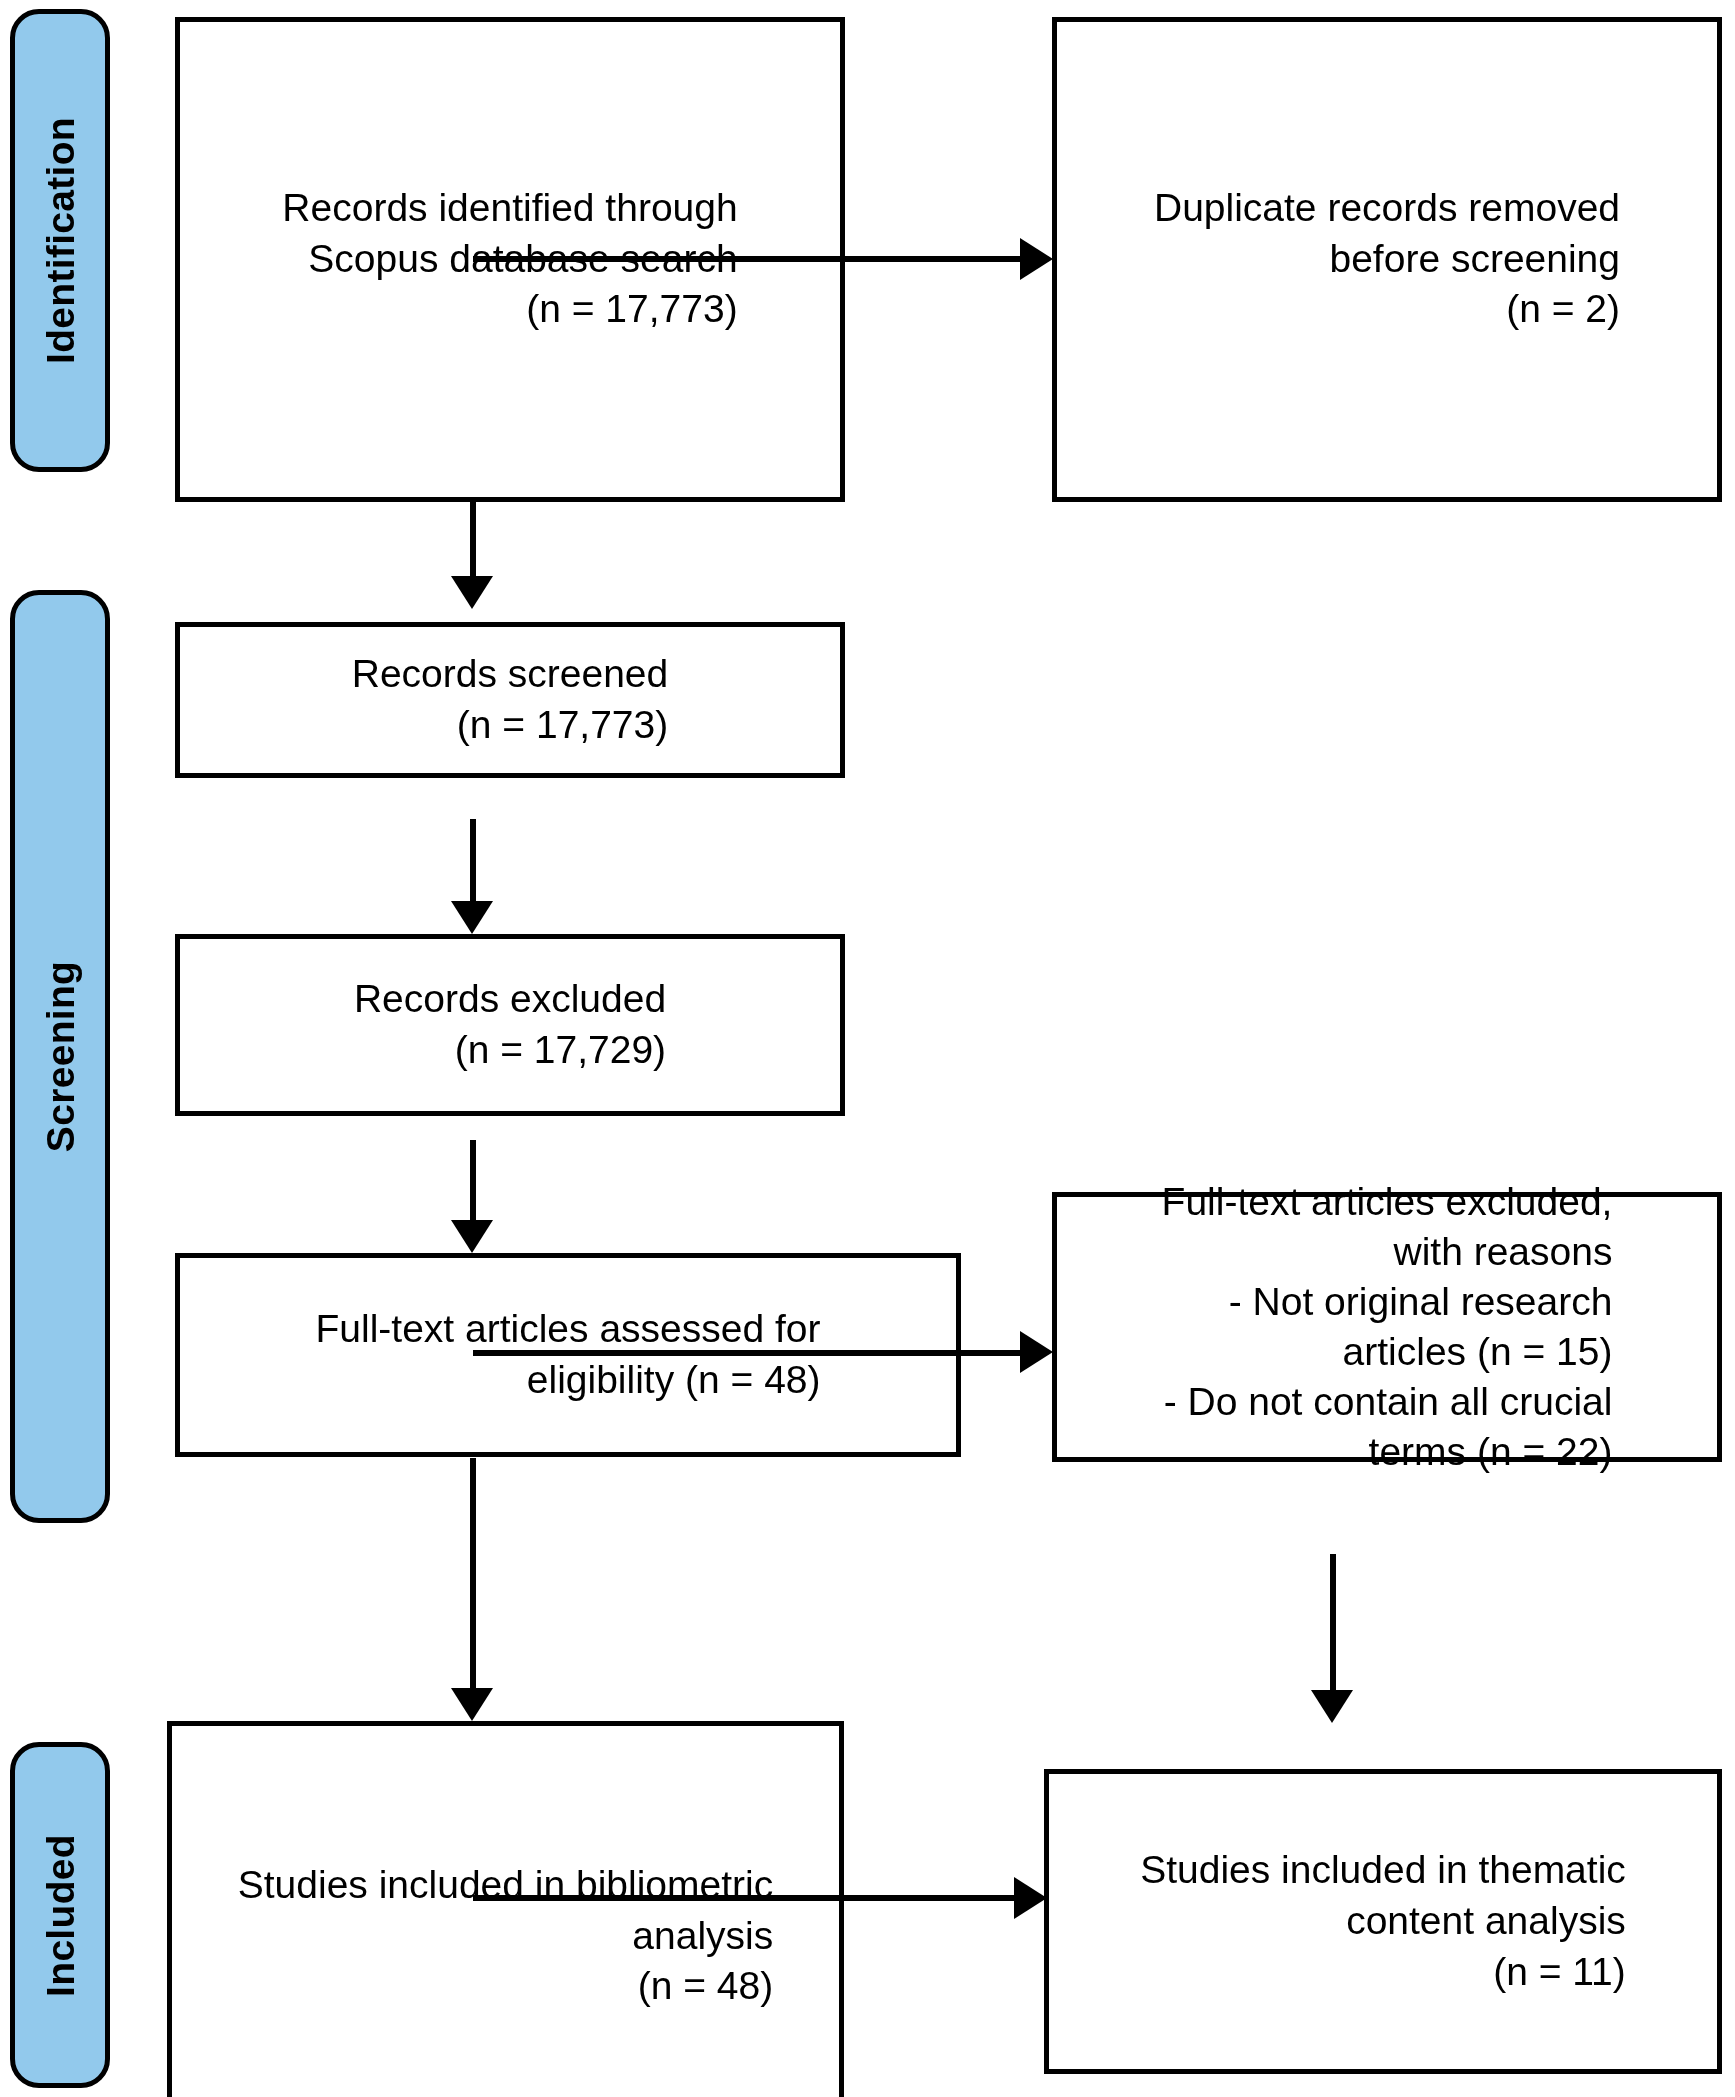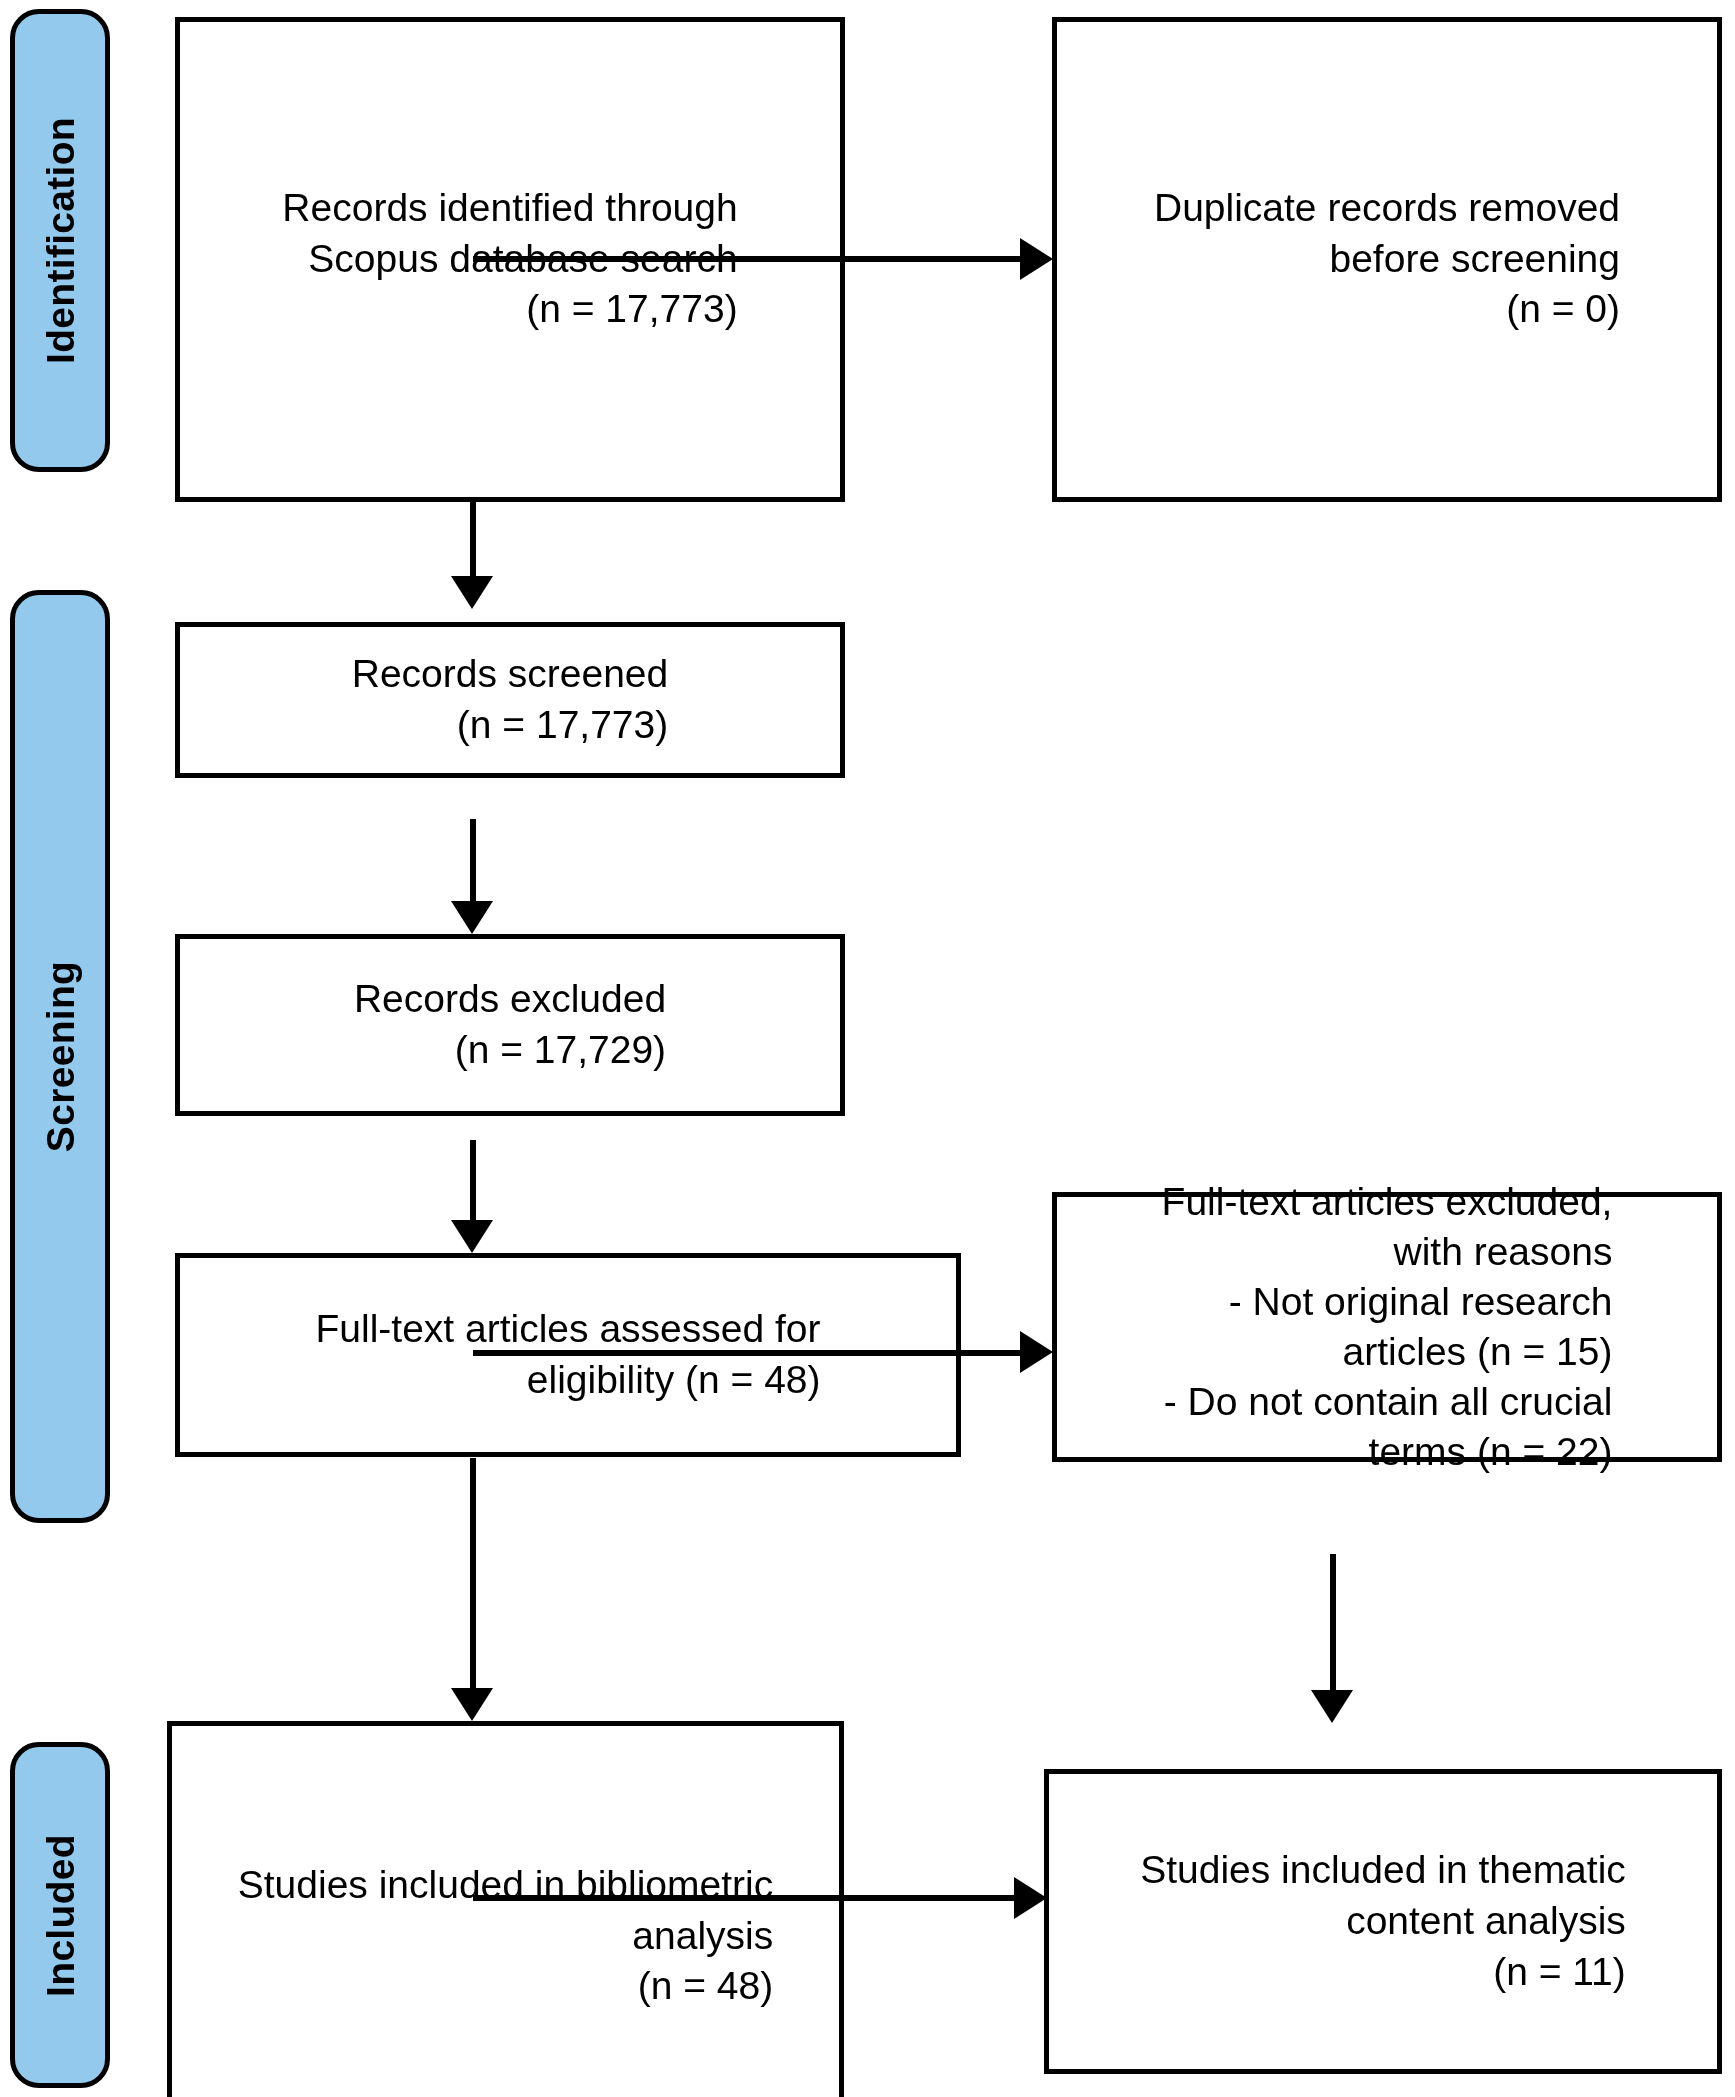--- a/index.html
+++ b/index.html
@@ -109,21 +109,21 @@
 
   <div class="flow-box" style="left:175px; top:16.5px; width:670px; height:485px;">
     <div class="box-text">Records identified through
 Scopus database search
 (n = 17,773)</div>
   </div>
 
   <div class="flow-box" style="left:1052px; top:16.5px; width:670px; height:485px;">
     <div class="box-text">Duplicate records removed
 before screening
-(n = 0)</div>
+(n = 2)</div>
   </div>
 
   <div class="conn-h" style="left:473px; top:256px; width:549px;"></div>
   <div class="arrow-right" style="left:1020px; top:238px;"></div>
   <div class="conn-v" style="left:473px; top:256px; height:6.3px;"></div>
 
   <div class="conn-v" style="left:470px; top:502px; height:75px;"></div>
   <div class="arrow-down" style="left:451px; top:576px;"></div>
 
   <div class="flow-box" style="left:175px; top:611px; width:670px; height:156px;margin-top:11px;">

